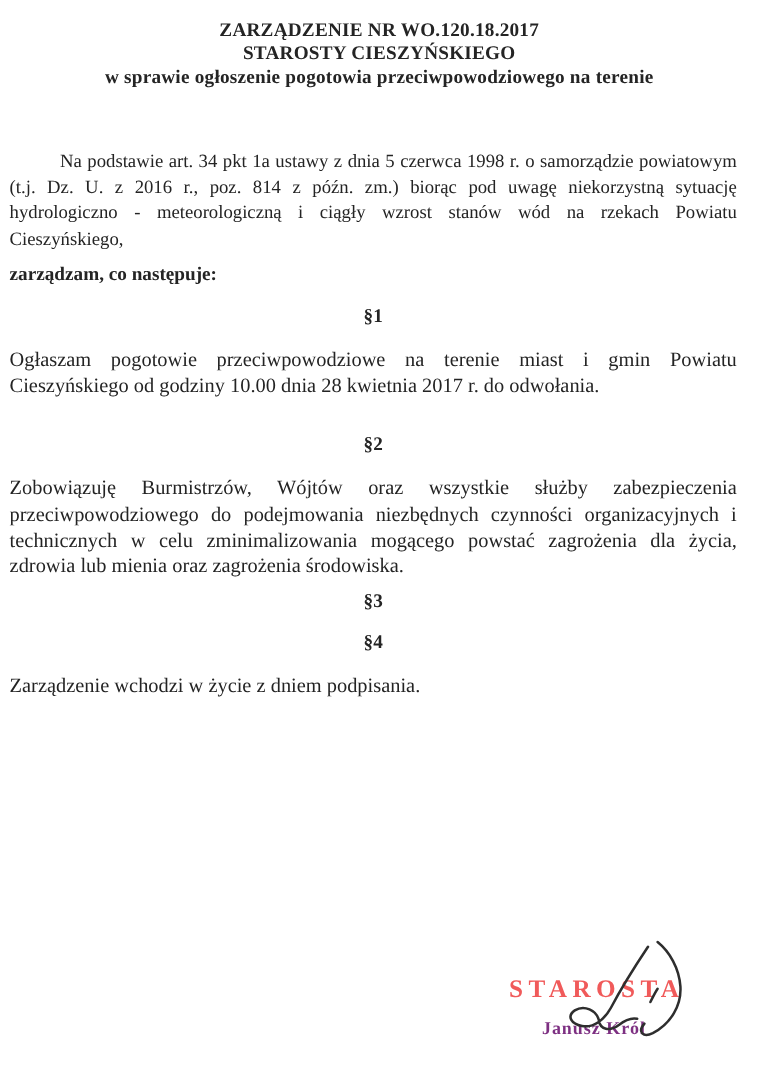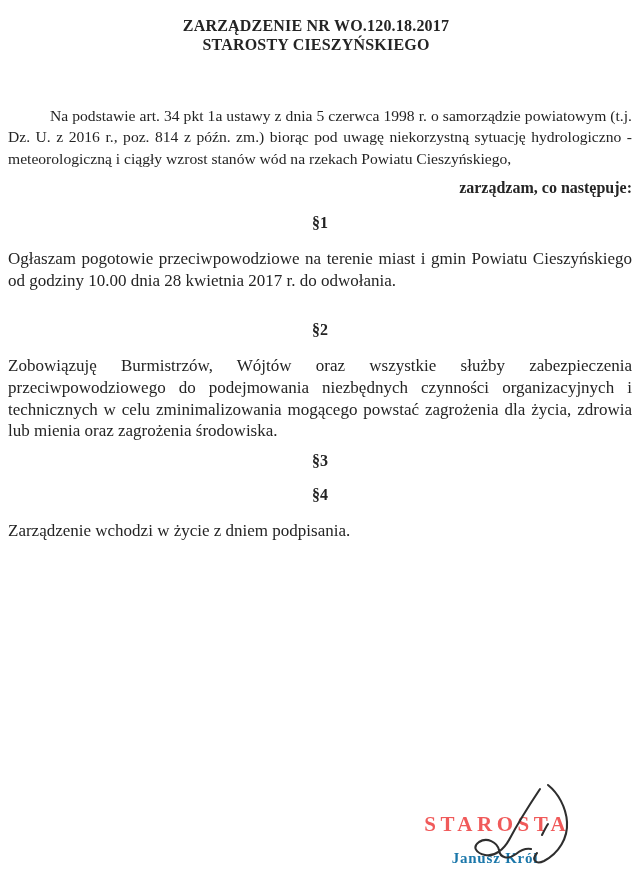--- a/index.html
+++ b/index.html
@@ -20,31 +20,32 @@
     padding-top: 16px;
     text-align: center;
     font-size: 16px;
     line-height: 19.4px;
   }
   .h-bold { font-weight: bold; letter-spacing: 0.2px; }
   .h-normal { font-weight: normal; }
 
   .body-text {
     padding-left: 8px;
+    padding-right: 18px;
   }
   .preamble {
     margin: 50px 0 0 0;
     text-indent: 42px;
     text-align: justify;
     font-size: 15.6px;
     line-height: 21.6px;
   }
   .order-intro {
     margin-top: 7px;
-    text-align: right;
+    text-align: left;
     font-weight: bold;
     font-size: 16px;
     line-height: 21.6px;
   }
   .sec-num {
     text-align: center;
     font-weight: bold;
     font-size: 16px;
     line-height: 17px;
   }
@@ -98,20 +99,21 @@
   }
 </style>
 </head>
 <body>
 
 <div class="page" style="background: rgb(255, 255, 255); color: rgb(36, 36, 36);">
 
   <div class="doc-header">
     <div class="h-bold">ZARZĄDZENIE NR WO.120.18.2017</div>
     <div class="h-bold">STAROSTY CIESZYŃSKIEGO</div>
+    <div class="h-bold">w sprawie ogłoszenie pogotowia przeciwpowodziowego na terenie</div>
   </div>
 
   <div class="body-text">
 
     <p class="preamble">Na podstawie art. 34 pkt 1a ustawy z dnia 5 czerwca 1998 r. o samorządzie powiatowym (t.j. Dz. U. z 2016 r., poz. 814 z późn. zm.) biorąc pod uwagę niekorzystną sytuację hydrologiczno - meteorologiczną i ciągły wzrost stanów wód na rzekach Powiatu Cieszyńskiego,</p>
 
     <div class="order-intro">zarządzam, co następuje:</div>
 
     <section class="sec" id="s1">
       <div class="sec-num">§1</div>
@@ -129,21 +131,21 @@
 
     <section class="sec" id="s4">
       <div class="sec-num">§4</div>
       <p class="sec-text">Zarządzenie wchodzi w życie z dniem podpisania.</p>
     </section>
 
   </div>
 
   <div class="stamp">
     <div class="stamp-title" style="color: #ef4444;">STAROSTA</div>
-    <div class="stamp-name" style="color: #0369a1;">Janusz Król</div>
+    <div class="stamp-name" style="color: #701a75;">Janusz Król</div>
   </div>
 
   <svg class="sig-svg" viewBox="0 0 122 92" xmlns="http://www.w3.org/2000/svg" aria-hidden="true">
 
     <path class="ink" d="M 82,9 C 72,24 60,43 51,60 C 46,69 37,77 27,75 C 18,73 14,67 21,62 C 29,57 39,62 41,70 C 42,78 50,80 58,74 C 63,70 68,68 73,69" stroke="#2e2e2e"></path>
 
     <path class="ink" d="M 90,5 C 100,13 108,27 109,42 C 110,58 101,73 86,81 C 78,85 73,80 79,73" stroke="#2e2e2e"></path>
 
     <path class="ink" d="M 84,55 C 86,51 88,47 90,44" stroke="#2e2e2e"></path>
   </svg>

